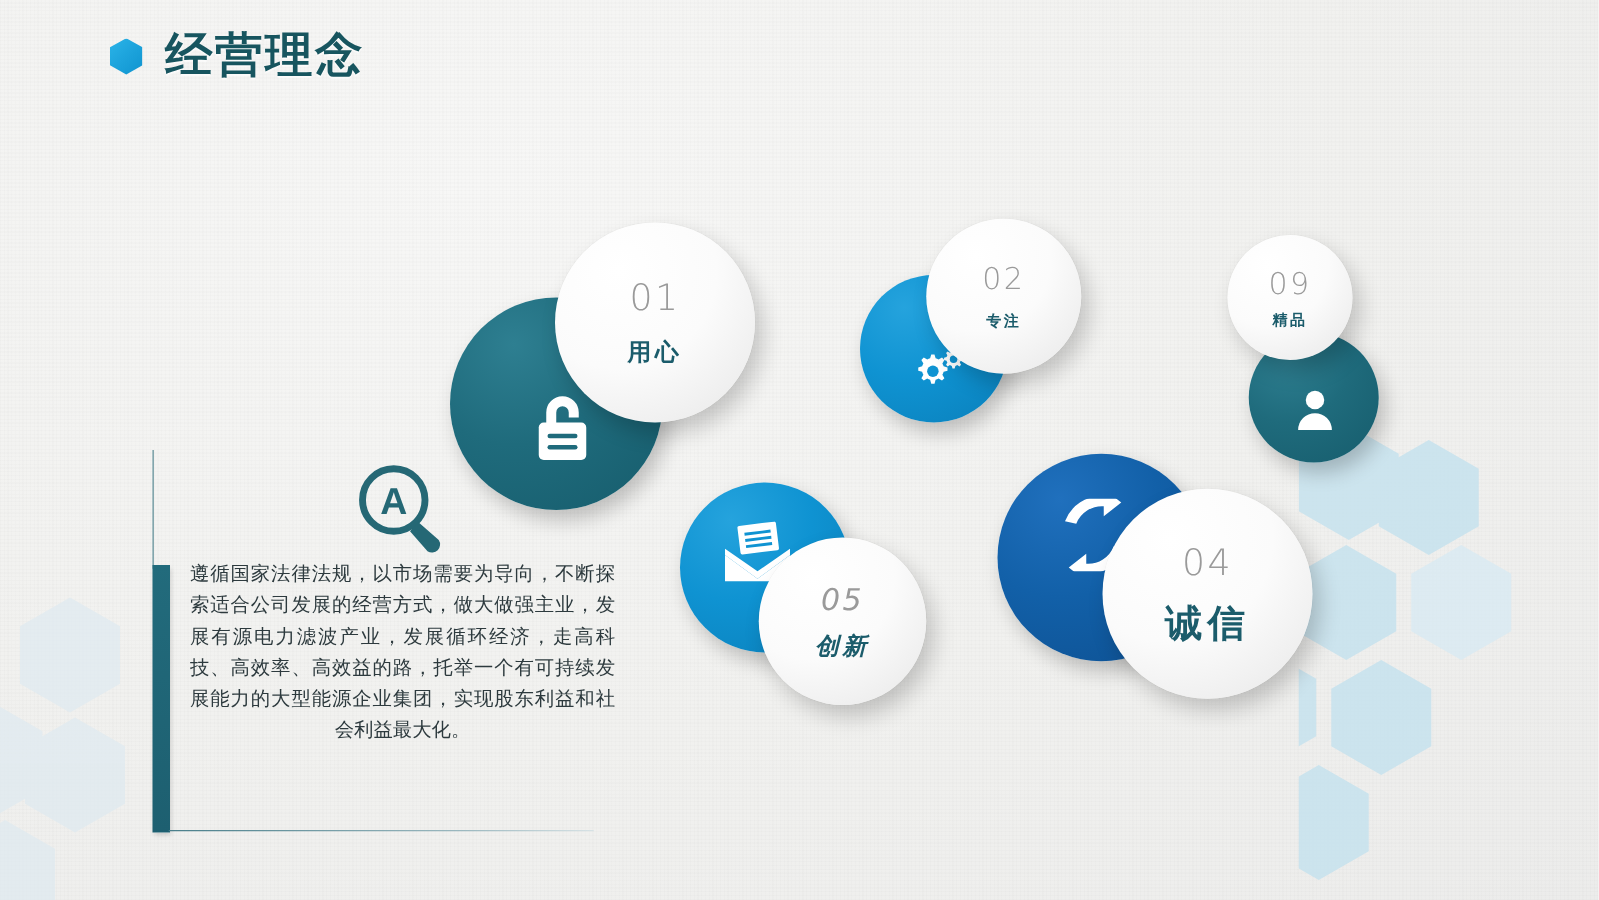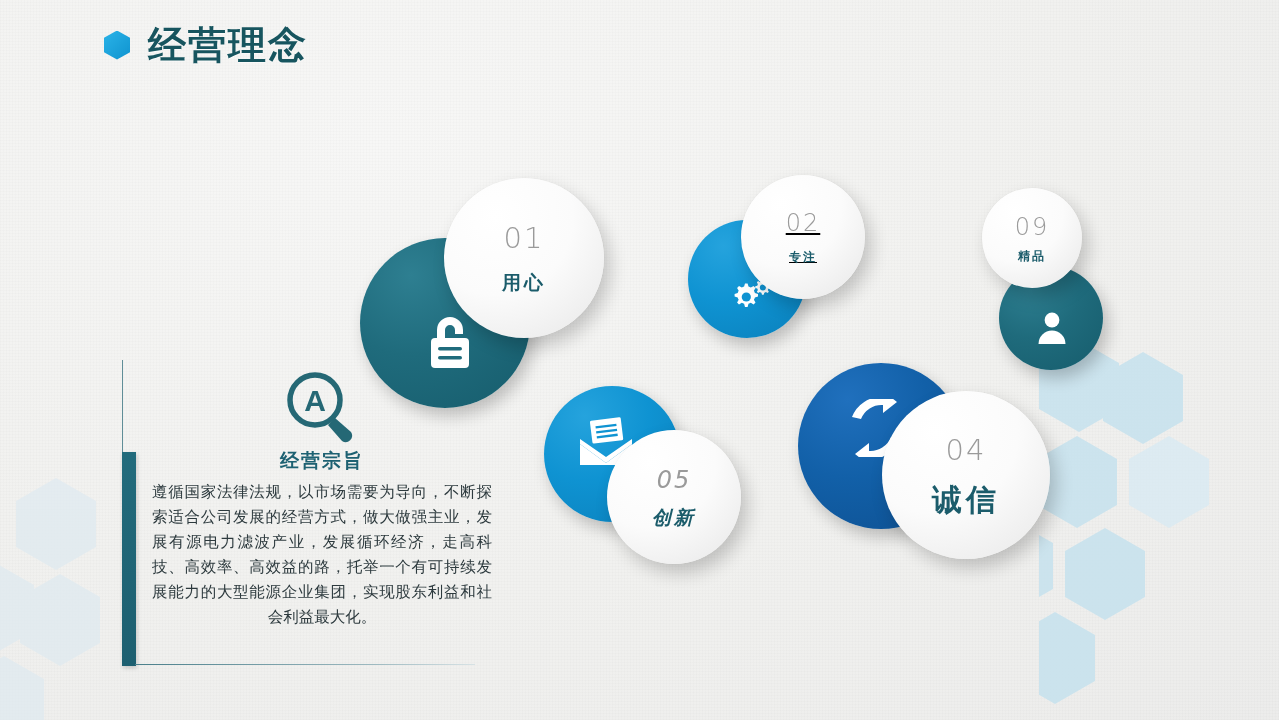--- a/index.html
+++ b/index.html
@@ -30,21 +30,20 @@
 
   
   .header {
     position: absolute;
     left: 88px;
     top: 26px;
     display: flex;
     align-items: center;
     gap: 18px;
     z-index: 20;
-    margin-left: 16px;
   }
   .hex-bullet {
     width: 26px;
     height: 29px;
     background: linear-gradient(135deg, #2ab3e8 0%, #0f93cf 100%);
     clip-path: polygon(50% 0%, 100% 25%, 100% 75%, 50% 100%, 0% 75%, 0% 25%);
     filter: drop-shadow(0 2px 3px rgba(0,0,0,0.18));
   }
   .page-title {
     font-size: 38px;
@@ -237,21 +236,21 @@
         <svg class="icon-svg" width="44" height="38" viewBox="0 0 44 38">
           <g fill="#ffffff">
             <path d="M16 6.5 l2.6 0 0.9 3.1 a8 8 0 0 1 2.3 1 l2.8-1.6 1.9 1.9 -1.6 2.8 a8 8 0 0 1 1 2.3 l3.1 0.9 0 2.6 -3.1 0.9 a8 8 0 0 1 -1 2.3 l1.6 2.8 -1.9 1.9 -2.8-1.6 a8 8 0 0 1 -2.3 1 l-0.9 3.1 -2.6 0 -0.9-3.1 a8 8 0 0 1 -2.3-1 l-2.8 1.6 -1.9-1.9 1.6-2.8 a8 8 0 0 1 -1-2.3 l-3.1-0.9 0-2.6 3.1-0.9 a8 8 0 0 1 1-2.3 l-1.6-2.8 1.9-1.9 2.8 1.6 a8 8 0 0 1 2.3-1 Z"></path>
             <circle cx="17.3" cy="20" r="4.6" fill="#0f93d2"></circle>
             <path d="M33 2.5 l1.7 0 0.6 2 a5.4 5.4 0 0 1 1.5 0.65 l1.8-1.05 1.25 1.25 -1.05 1.8 a5.4 5.4 0 0 1 0.65 1.5 l2 0.6 0 1.7 -2 0.6 a5.4 5.4 0 0 1 -0.65 1.5 l1.05 1.8 -1.25 1.25 -1.8-1.05 a5.4 5.4 0 0 1 -1.5 0.65 l-0.6 2 -1.7 0 -0.6-2 a5.4 5.4 0 0 1 -1.5-0.65 l-1.8 1.05 -1.25-1.25 1.05-1.8 a5.4 5.4 0 0 1 -0.65-1.5 l-2-0.6 0-1.7 2-0.6 a5.4 5.4 0 0 1 0.65-1.5 l-1.05-1.8 1.25-1.25 1.8 1.05 a5.4 5.4 0 0 1 1.5-0.65 Z"></path>
             <circle cx="33.85" cy="10.4" r="3" fill="#0f93d2"></circle>
           </g>
         </svg>
       </span>
     </div>
-    <div class="circle white" style="left:53px; top:-45px; width:124px; height:124px;text-decoration:underline;">
+    <div class="circle white" style="left:53px; top:-45px; width:124px; height:124px;">
       <div class="node-num sm">02</div>
       <div class="gap-s"></div>
       <div class="node-label sm">专注</div>
     </div>
   </div>
 
   <div class="node" style="left:982px; top:188px;">
     <div class="circle color teal" style="left:17px; top:78px; width:104px; height:104px;">
       <span style="margin-left:1px;margin-top:20px;">
         <svg class="icon-svg" width="34" height="36" viewBox="0 0 34 36">
@@ -314,18 +313,17 @@
     <div class="panel-bar"></div>
     <div class="panel-underline"></div>
     <div class="panel-inner">
       <div class="magnifier-wrap">
         <svg class="icon-svg" width="82" height="78" viewBox="0 0 82 78">
           <circle cx="34" cy="32" r="25" fill="none" stroke="#256875" stroke-width="5.5"></circle>
           <text x="34" y="43" text-anchor="middle" font-family="Liberation Sans, sans-serif" font-size="30" font-weight="bold" fill="#256875">A</text>
           <path d="M54 50 L70 64 a6.5 6.5 0 0 1 -9 9 L47 57 Z" fill="#256875"></path>
         </svg>
       </div>
-      <div class="panel-heading">经营宗旨</div>
       <div class="panel-body">遵循国家法律法规，以市场需要为导向，不断探索适合公司发展的经营方式，做大做强主业，发展有源电力滤波产业，发展循环经济，走高科技、高效率、高效益的路，托举一个有可持续发展能力的大型能源企业集团，实现股东利益和社会利益最大化。</div>
     </div>
   </div>
 
 </div>
 
 </body></html>

